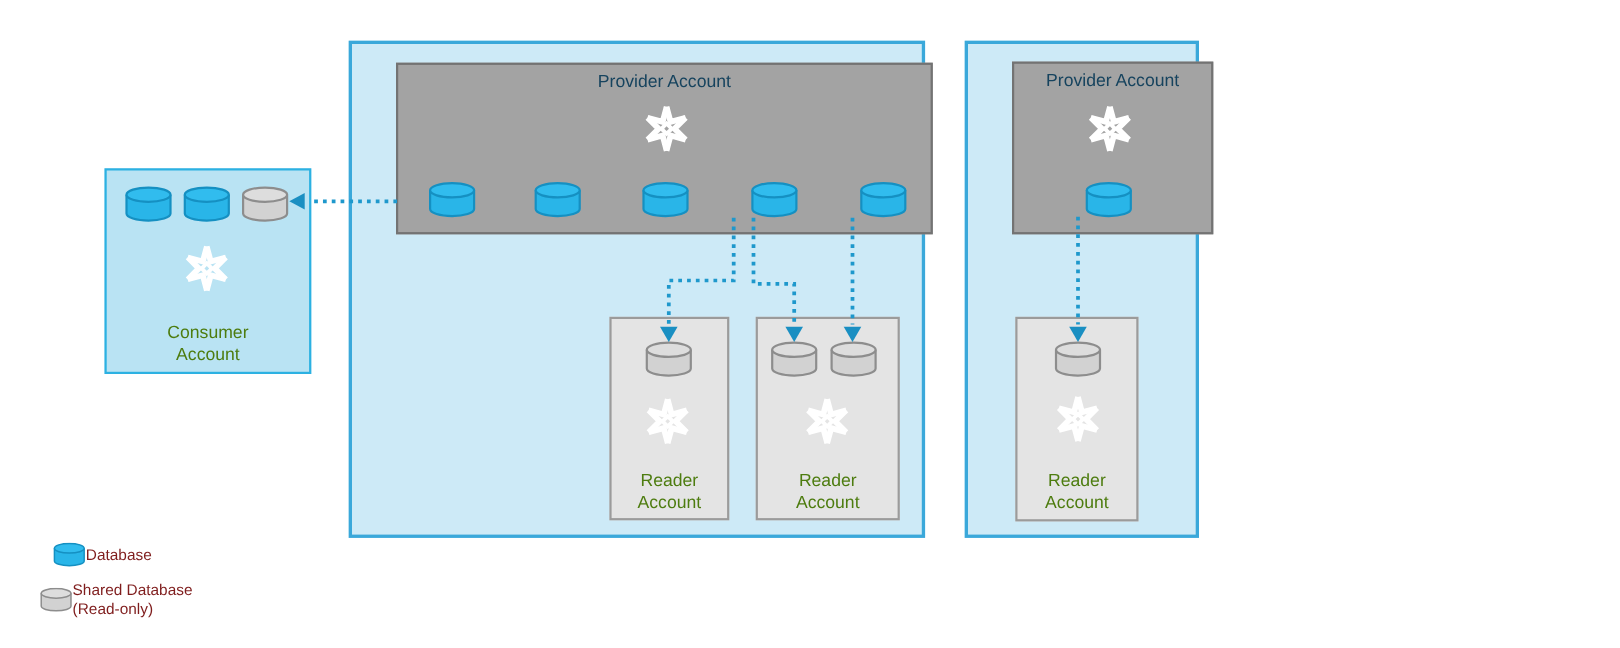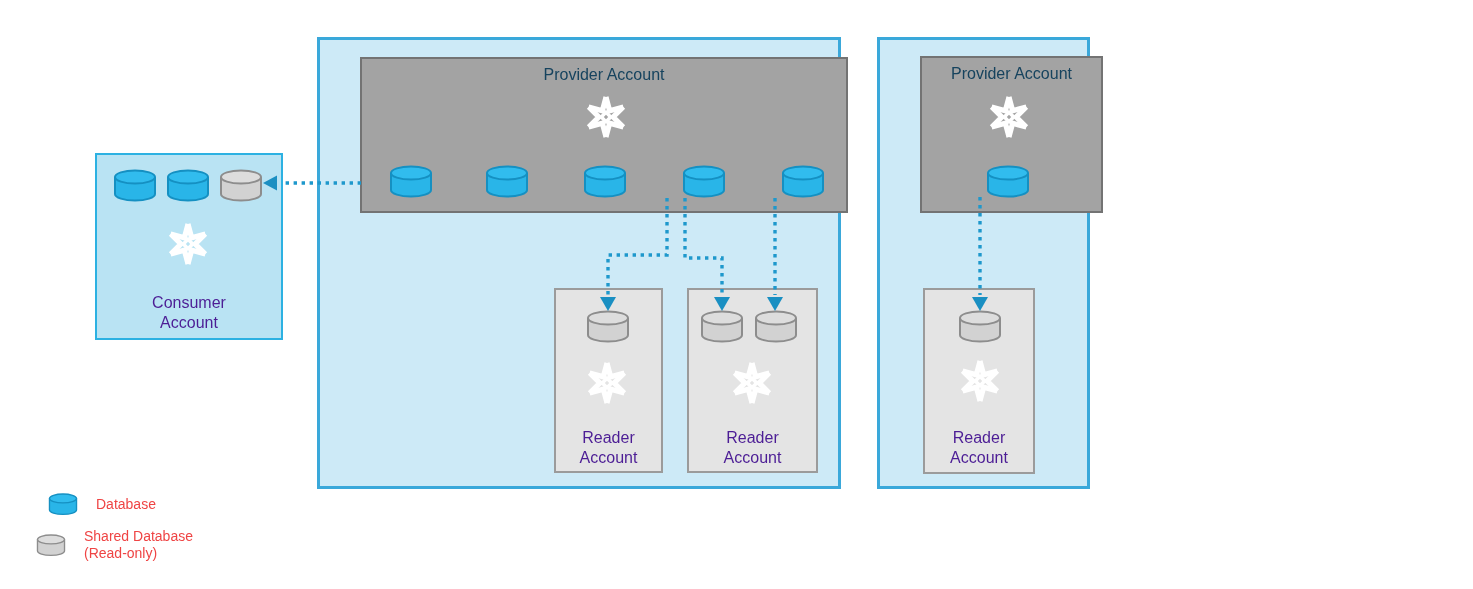--- a/index.html
+++ b/index.html
@@ -22,31 +22,31 @@
   .reader-box {
     position:absolute; box-sizing:border-box;
     background:#e4e4e4; border:2px solid #9b9b9b;
   }
   .acct-title {
     position:absolute; left:0; top:7px; width:100%;
     text-align:center; font-size:16px; color:#16435e;
   }
   .acct-label {
     position:absolute; left:0; width:100%; text-align:center;
-    font-size:16px; line-height:20px; color:#4c1d95;
+    font-size:16px; line-height:20px; color:#4d7c0f;
   }
   .acct-label .wrap { display:inline-block; }
   .wrap-95 { max-width:95px; }
   .wrap-75 { max-width:75px; }
   .db   { position:absolute; width:44px; height:34px; }
   .snow { position:absolute; width:48px; height:48px; }
   .overlay { position:absolute; left:0; top:0; pointer-events:none; }
   .legend-item {
-    position:absolute; display:flex; align-items:center; gap:18px;
-    color:#ef4444; font-size:14px; line-height:17px;
+    position:absolute; display:flex; align-items:center; gap:0;
+    color:#7f1d1d; font-size:14px; line-height:17px;
   }
   .legend-cyl { width:30px; height:23px; flex:0 0 auto; }
 </style>
 </head>
 <body>
 
 <div class="canvas">
 
   <svg width="0" height="0" style="position:absolute" aria-hidden="true">
     <defs>

